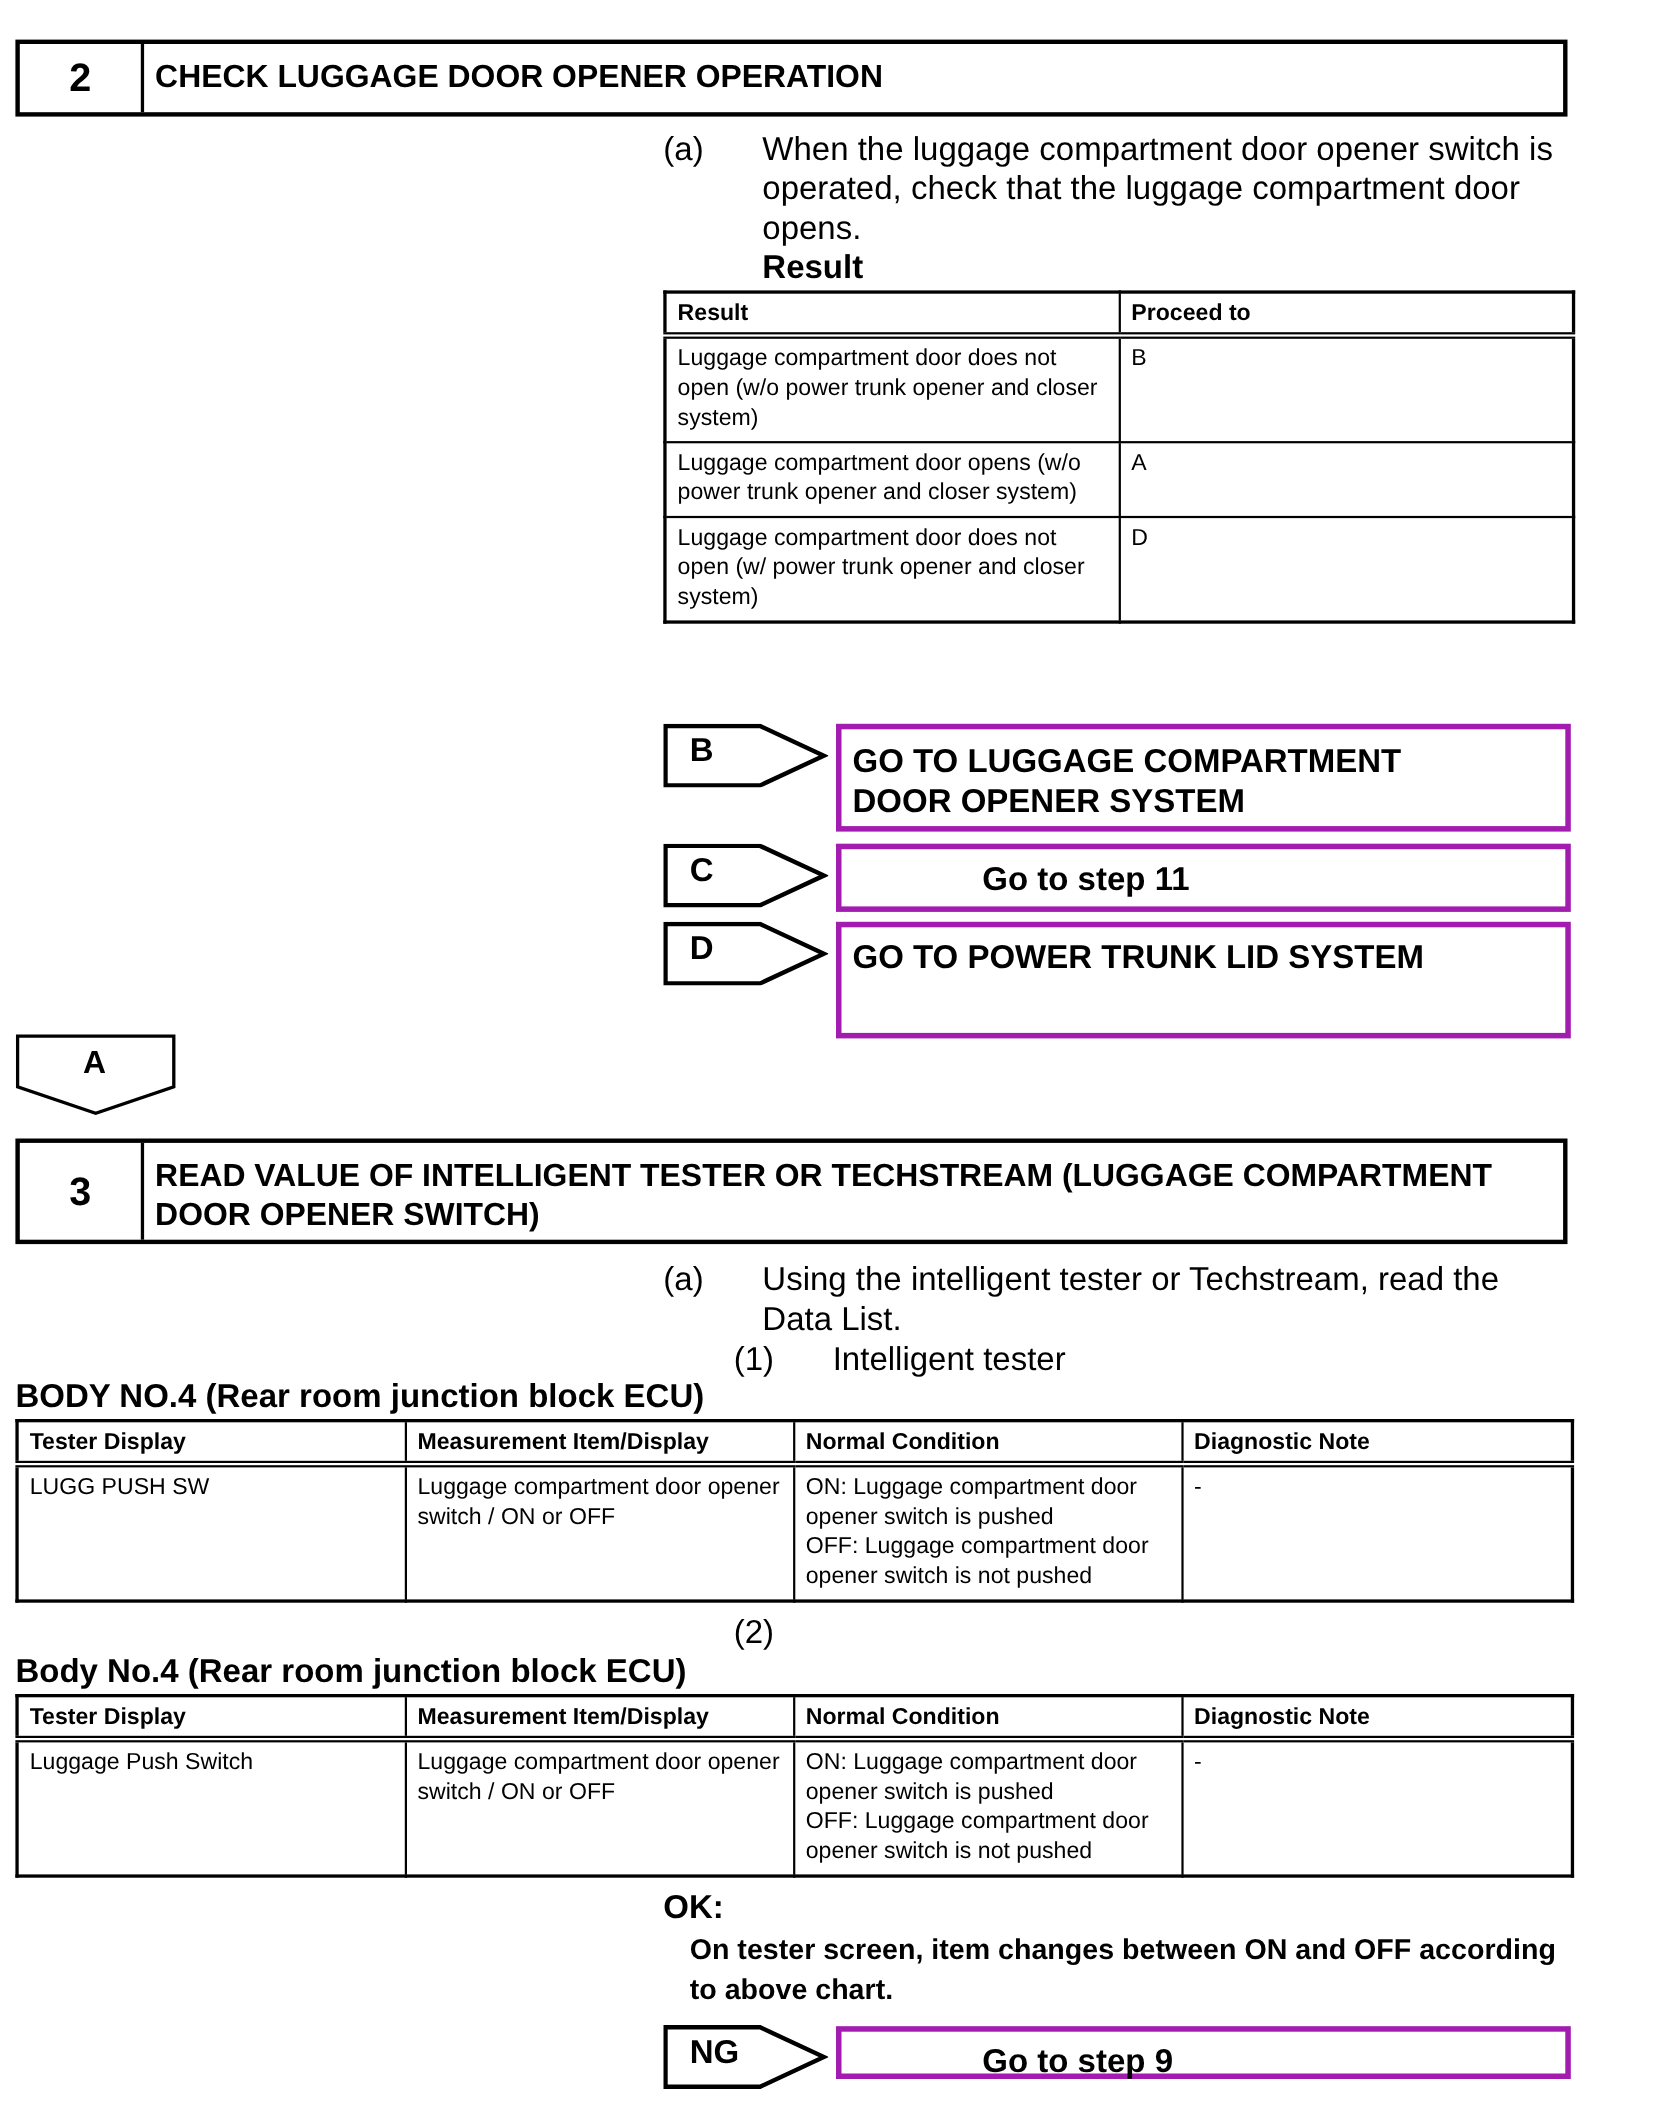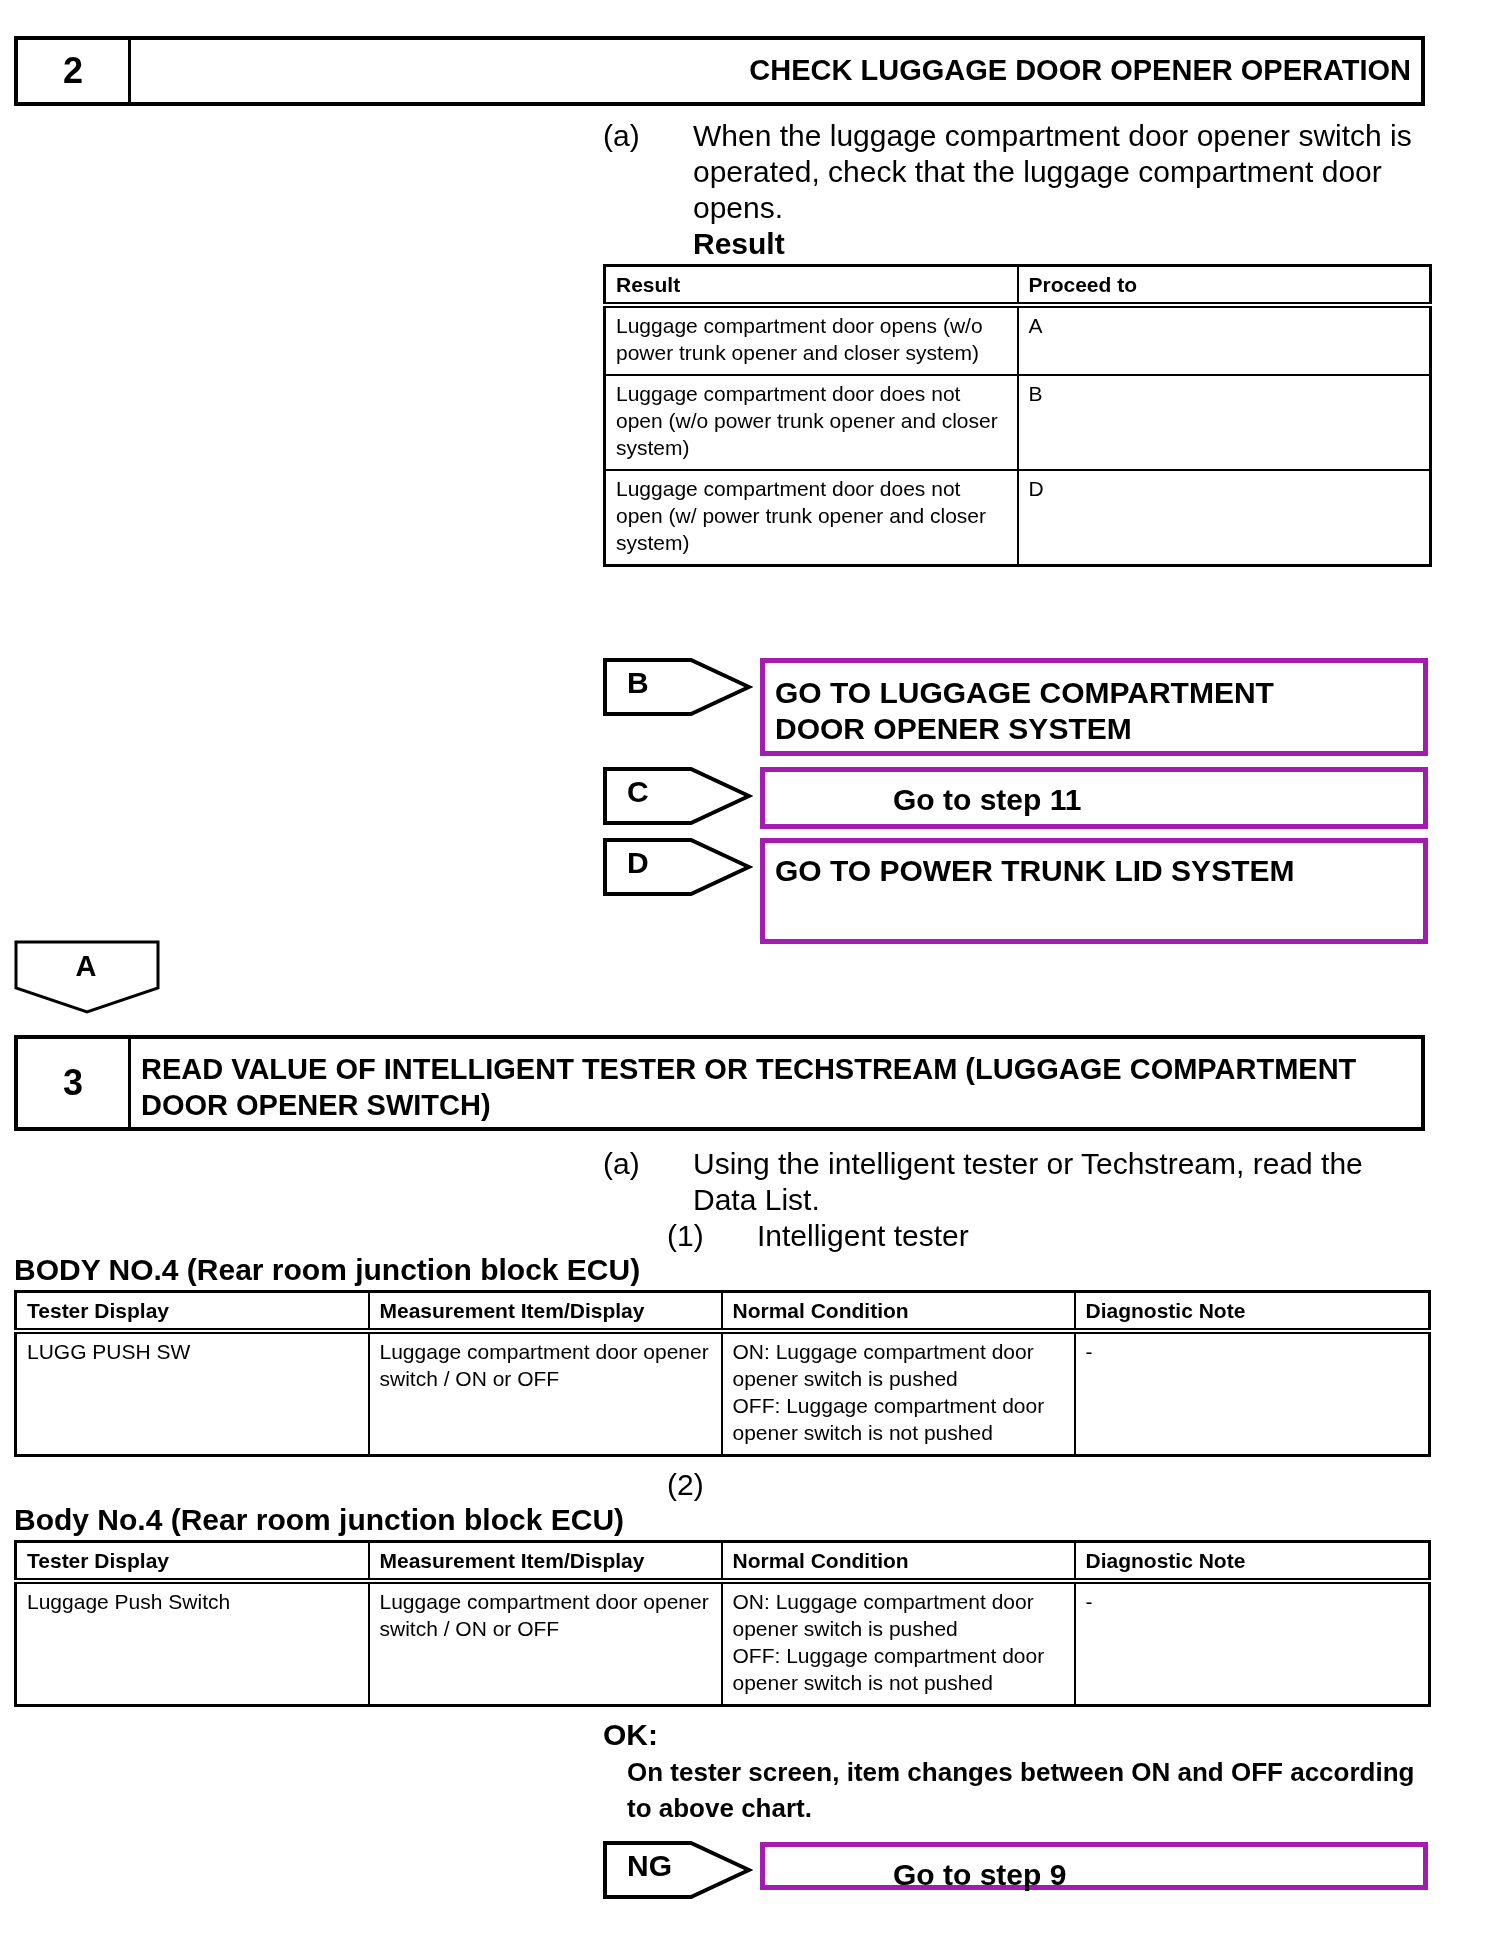--- a/index.html
+++ b/index.html
@@ -52,48 +52,48 @@
   }
   .target-box.center { padding-left: 128px; }
   .down-arrow { position: absolute; left: 14px; top: 940px; width: 146px; height: 74px; }
   .down-arrow .letter { position: absolute; left: 0; width: 144px; top: 10px; text-align: center; font-weight: bold; font-size: 29px; }
 </style>
 </head>
 <body>
 
 <div class="step-box" style="top:36px; height:70px;">
   <div class="step-num">2</div>
-  <div class="step-title" style="text-align:right;">CHECK LUGGAGE DOOR OPENER OPERATION</div>
+  <div class="step-title" style="">CHECK LUGGAGE DOOR OPENER OPERATION</div>
 </div>
 
 <div class="para" style="left:603px; top:118px; width:830px;">
   <span class="marker">(a)</span>
   <div class="body">When the luggage compartment door opener switch is operated, check that the luggage compartment door opens.</div>
   <div class="body bold-label">Result</div>
 </div>
 
 <table class="grid" style="left:603px; top:264px; width:826px;">
   <colgroup>
       <col style="width:413px">
       <col style="width:413px">
     </colgroup>
   <thead>
     <tr>
       <th>Result</th>
       <th>Proceed to</th>
     </tr>
   </thead>
   <tbody>
+    <tr style="height:94px;">
+      <td>Luggage compartment door does not open (w/o power trunk opener and closer system)</td>
+      <td>B</td>
+    </tr>
     <tr style="height:66px;">
       <td>Luggage compartment door opens (w/o power trunk opener and closer system)</td>
       <td>A</td>
-    </tr>
-    <tr style="height:94px;">
-      <td>Luggage compartment door does not open (w/o power trunk opener and closer system)</td>
-      <td>B</td>
     </tr>
     <tr style="height:94px;">
       <td>Luggage compartment door does not open (w/ power trunk opener and closer system)</td>
       <td>D</td>
     </tr>
   </tbody>
 </table>
 
 <div class="branch" style="top:658px; width:150px; height:58px;">
   <svg width="150" height="58" viewBox="0 0 150 58">

